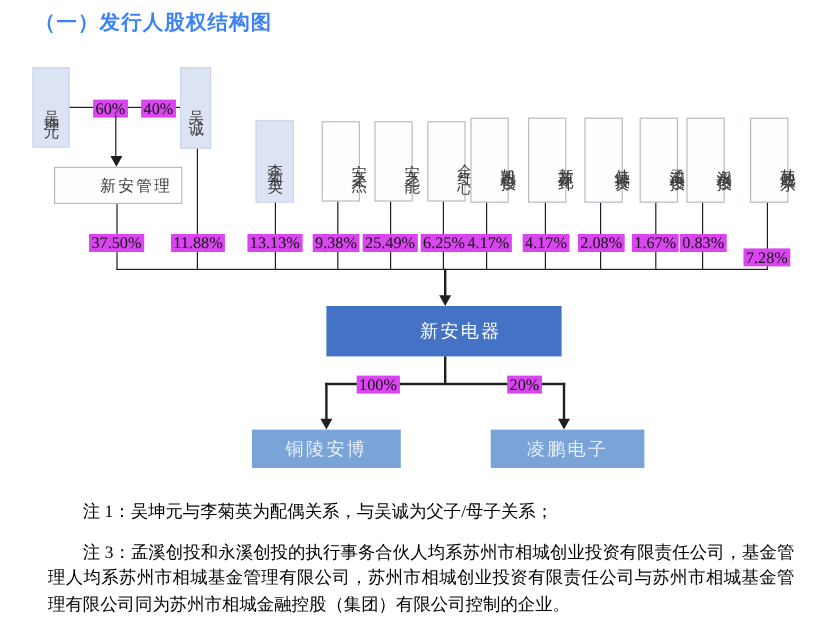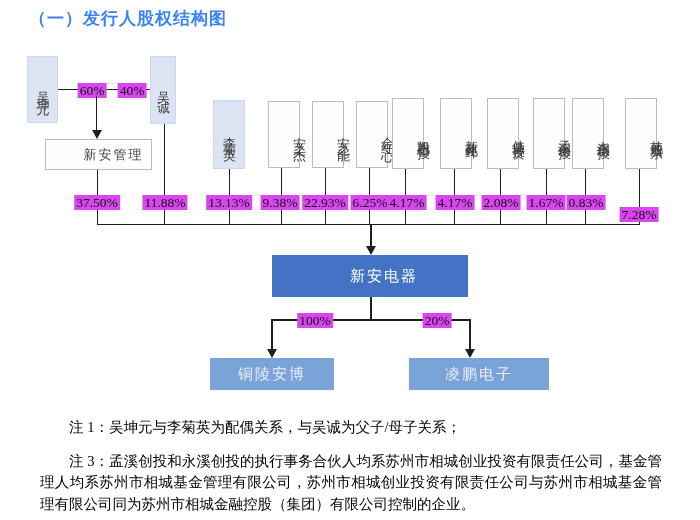--- a/index.html
+++ b/index.html
@@ -85,21 +85,21 @@
   <div class="vline" style="left:454px; top:169px; width:1px; height:56px;"></div>
   <div class="vline" style="left:500px; top:169px; width:1px; height:56px;"></div>
   <div class="vline" style="left:546px; top:169px; width:1px; height:56px;"></div>
   <div class="vline" style="left:585px; top:169px; width:1px; height:56px;"></div>
   <div class="vline" style="left:639px; top:169px; width:1px; height:56px;"></div>
 
   <div class="pct" style="left:97px;  top:195px;">37.50%</div>
   <div class="pct" style="left:165px; top:195px;">11.88%</div>
   <div class="pct" style="left:229px; top:195px;">13.13%</div>
   <div class="pct" style="left:280px; top:195px;">9.38%</div>
-  <div class="pct" style="left:325px; top:195px;">22.93%</div>
+  <div class="pct" style="left:325px; top:195px;">25.49%</div>
   <div class="pct" style="left:370px; top:195px;">6.25%</div>
   <div class="pct" style="left:407px; top:195px;">4.17%</div>
   <div class="pct" style="left:455px; top:195px;">4.17%</div>
   <div class="pct" style="left:501px; top:195px;">2.08%</div>
   <div class="pct" style="left:546px; top:195px;">1.67%</div>
   <div class="pct" style="left:586px; top:195px;">0.83%</div>
   <div class="pct" style="left:639px; top:195px;margin-top:12px;">7.28%</div>
 
   <div class="hline" style="left:97px; top:224px; width:543px; height:1px;"></div>
   <div class="vline" style="left:370px; top:224px; width:2px; height:23px;"></div>
@@ -110,20 +110,20 @@
   <div class="vline" style="left:370px; top:297px; width:2px; height:23px;"></div>
   <div class="hline" style="left:271px; top:319px; width:200px; height:2px;"></div>
   <div class="vline" style="left:271px; top:319px; width:2px; height:31px;"></div>
   <div class="vline" style="left:469px; top:319px; width:2px; height:31px;"></div>
   <div class="pct" style="left:315px; top:313px;">100%</div>
   <div class="pct" style="left:437px; top:313px;">20%</div>
   <div class="arrow-down" style="left:272px; top:349px;"></div>
   <div class="arrow-down" style="left:470px; top:349px;"></div>
 
   <div class="box sub" style="left:210px; top:358px; width:124px; height:32px;">铜陵安博</div>
-  <div class="box sub" style="left:409px; top:358px; width:140px; height:32px;">凌鹏电子</div>
+  <div class="box sub" style="left:409px; top:358px; width:128px; height:32px;">凌鹏电子</div>
 
   <div class="notes">
     <p>注 1：吴坤元与李菊英为配偶关系，与吴诚为父子/母子关系；</p>
     <p>注 3：孟溪创投和永溪创投的执行事务合伙人均系苏州市相城创业投资有限责任公司，基金管理人均系苏州市相城基金管理有限公司，苏州市相城创业投资有限责任公司与苏州市相城基金管理有限公司同为苏州市相城金融控股（集团）有限公司控制的企业。</p>
   </div>
 
 </div>
 
 </body></html>

